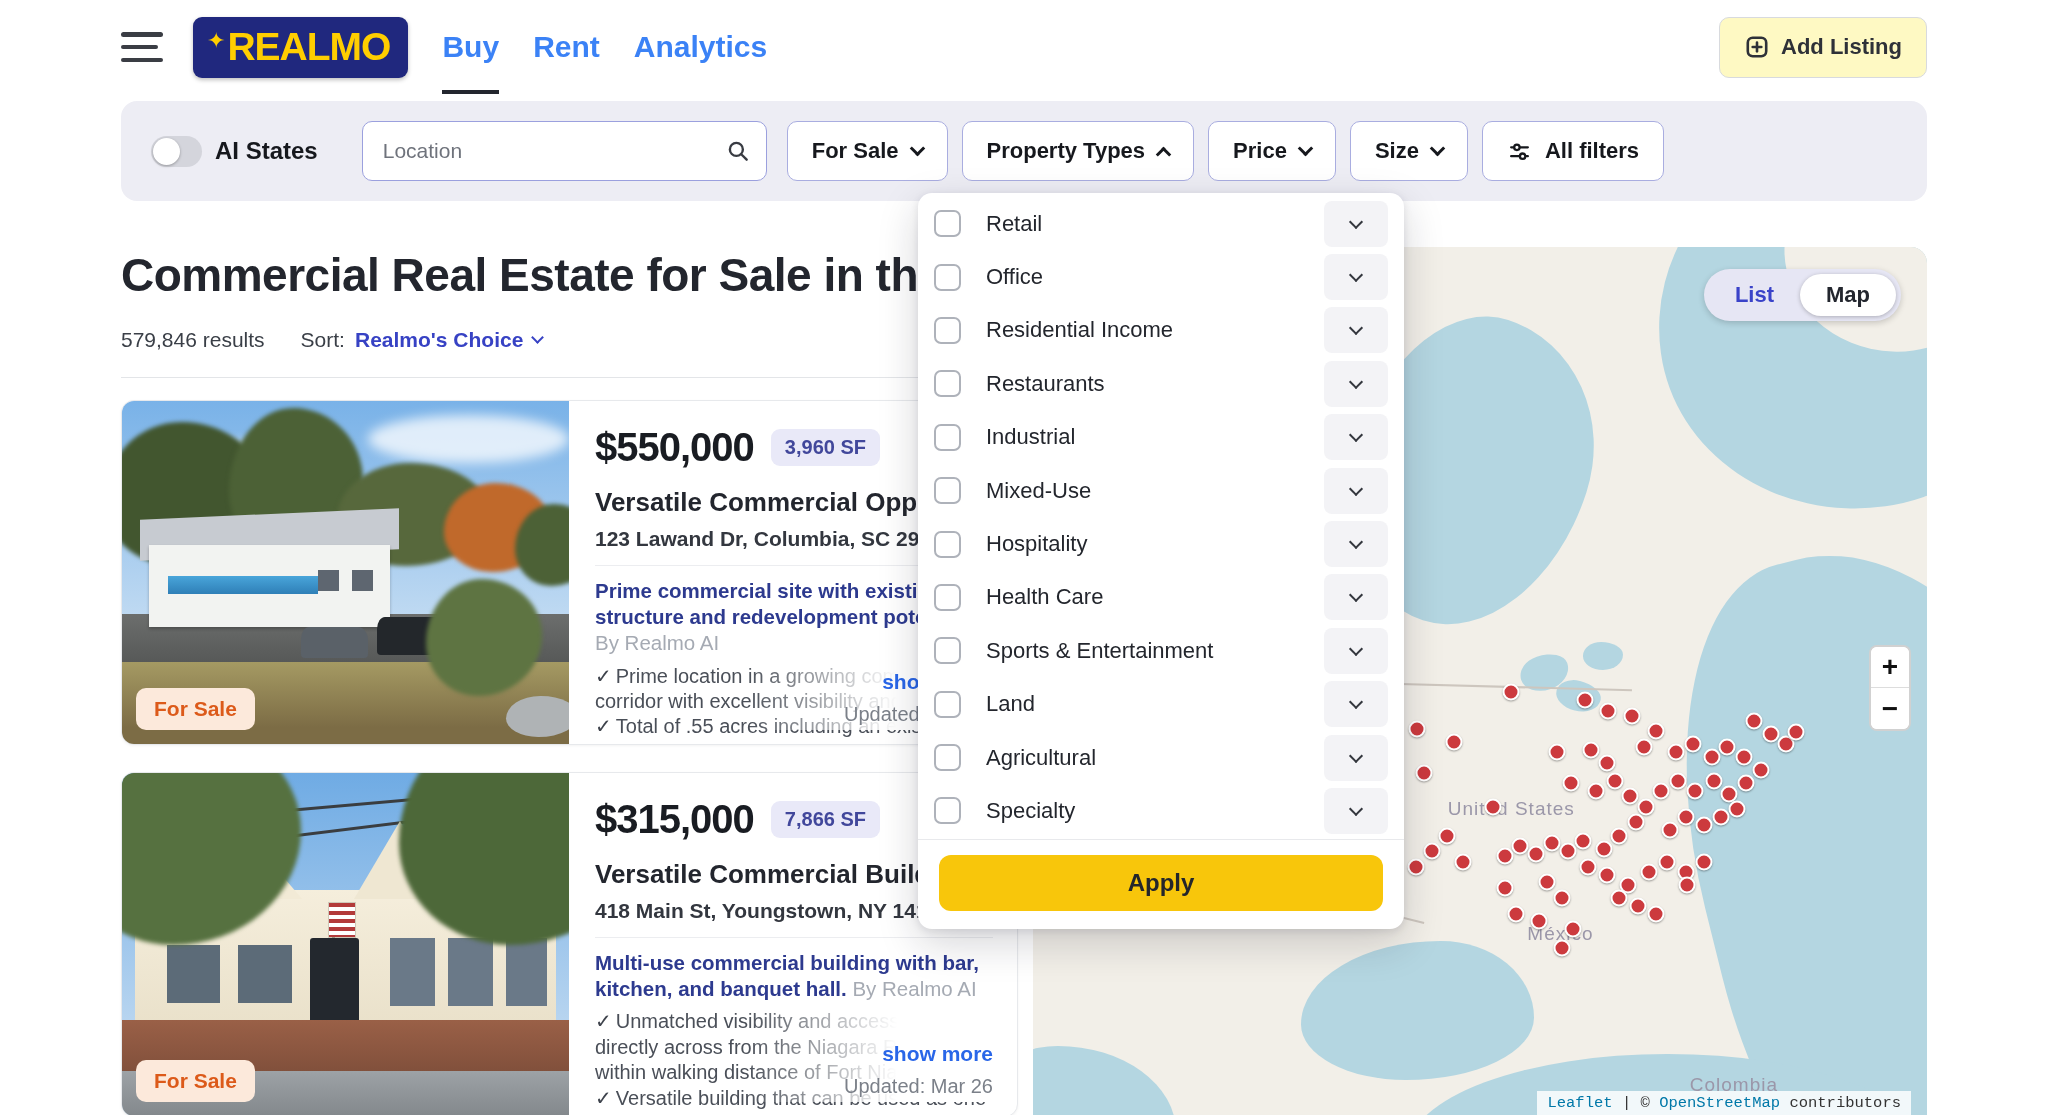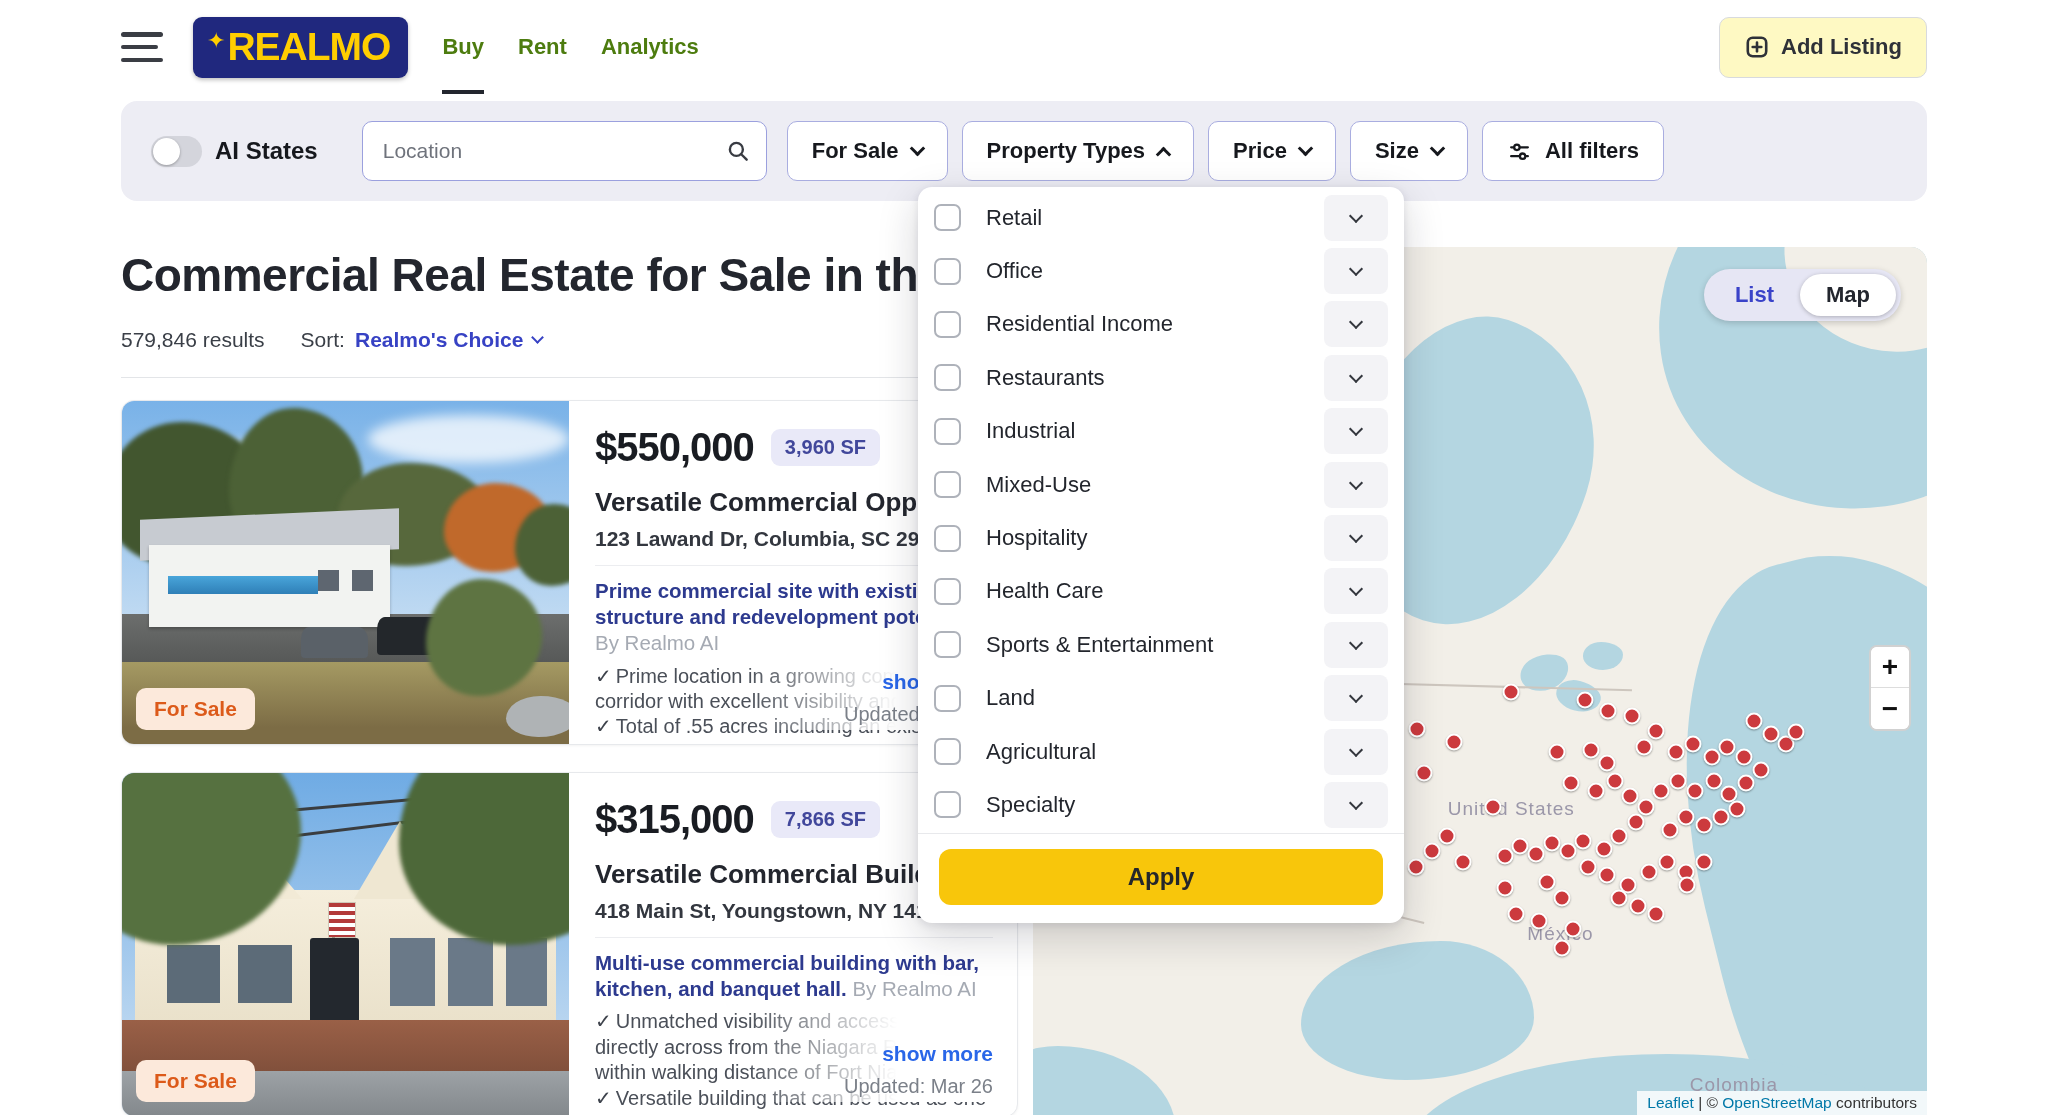--- a/index.html
+++ b/index.html
@@ -9,21 +9,21 @@
 
   
   .navbar { position:absolute; left:0; top:0; width:2048px; height:94px; display:flex; align-items:center; padding:0 121px; background:#fff; z-index:5; }
   .burger { width:42px; height:30px; display:flex; flex-direction:column; justify-content:space-between; cursor:pointer; }
   .burger div { height:4.5px; background:#3A3D44; border-radius:3px; }
   .burger div:nth-child(2){ width:88%; }
   .logo { margin-left:30px; height:61px; background:#20287E; border-radius:9px; display:flex; align-items:center; padding:0 18px 0 14px; box-shadow:0 2px 4px rgba(0,0,0,.25); }
   .logo .star { color:#FFCE00; font-size:22px; margin-right:2px; transform:translateY(-6px); }
   .logo .word { color:#FFCE00; font-size:39px; font-weight:900; letter-spacing:-1px; }
   .nav-links { display:flex; align-items:center; gap:34px; margin-left:34px; height:94px; }
-  .nav-link { font-size:22px; font-weight:700; color:#4d7c0f; text-decoration:none; height:94px; display:flex; align-items:center; cursor:pointer; }
+  .nav-link { font-size:30px; font-weight:700; color:#3b82f6; text-decoration:none; height:94px; display:flex; align-items:center; cursor:pointer; }
   .nav-link.active { border-bottom:4px solid #23262E; padding-top:4px; }
   .nav-actions { margin-left:auto; display:flex; gap:12px; }
   .nav-btn { display:flex; align-items:center; gap:11px; height:61px; padding:0 24px; background:#fef9c3; border:1.5px solid #D8DADE; border-radius:10px; font-size:22px; font-weight:700; color:#2E3138; cursor:pointer; font-family:inherit; }
 
   
   .filterbar { position:absolute; left:121px; top:101px; width:1806px; height:100px; background:#EDEDF4; border-radius:16px; display:flex; align-items:center; padding:0 30px; z-index:6; }
   .toggle { width:51px; height:31px; border-radius:16px; background:#D4D5DC; position:relative; cursor:pointer; flex:none; }
   .toggle .knob { position:absolute; left:2px; top:2px; width:27px; height:27px; border-radius:50%; background:#fff; box-shadow:0 1px 3px rgba(0,0,0,.3); }
   .ai-label { margin-left:13px; font-size:24px; font-weight:800; color:#16181D; }
   .loc-wrap { position:relative; margin-left:44px; width:405px; flex:none; }
@@ -90,25 +90,25 @@
   .borderline { position:absolute; height:1.6px; background:#CDC6BE; }
   .map-label { position:absolute; color:#9B97A9; font-size:19px; letter-spacing:1px; transform:translate(-50%,-50%); white-space:nowrap; }
   .dot { position:absolute; width:17px; height:17px; border-radius:50%; background:#CC3A3E; border:2.5px solid #fff; box-shadow:0 1px 2px rgba(0,0,0,.35); transform:translate(-50%,-50%); cursor:pointer; }
   .lm-toggle { position:absolute; top:22px; right:26px; height:52px; background:#E6E6F4; border-radius:26px; display:flex; align-items:center; padding:5px; box-shadow:0 2px 6px rgba(0,0,0,.18); }
   .lm-seg { padding:0 26px; height:42px; display:flex; align-items:center; font-size:22px; font-weight:700; border-radius:21px; cursor:pointer; }
   .lm-list { color:#3A43C9; }
   .lm-map { background:#fff; color:#23262E; box-shadow:0 1px 4px rgba(0,0,0,.25); }
   .zoomctl { position:absolute; right:16px; top:398px; width:42px; background:#fff; border:2px solid rgba(0,0,0,.18); border-radius:8px; overflow:hidden; }
   .zoombtn { width:100%; height:41px; display:flex; align-items:center; justify-content:center; font-size:28px; font-weight:700; color:#111; cursor:pointer; background:#fff; border:none; font-family:inherit; }
   .zoombtn:first-child { border-bottom:1.5px solid #DDD; }
-  .attrib { position:absolute; right:0; bottom:0; background:rgba(255,255,255,.82); font-size:15.5px; color:#333; padding:3px 10px; }
+  .attrib { position:absolute; right:16px; bottom:0; background:rgba(255,255,255,.82); font-size:15.5px; color:#333; padding:3px 10px;font-family:Liberation Mono, monospace; }
   .attrib a { color:#0078A8; text-decoration:none; cursor:pointer; }
 
   
-  .dropdown { position:absolute; left:918px; top:187px; width:486px; height:736px; background:#fff; border-radius:14px; box-shadow:0 14px 40px rgba(20,20,40,.18), 0 2px 8px rgba(20,20,40,.10); z-index:50; display:flex; flex-direction:column; padding:4px 0 0 0; }
+  .dropdown { position:absolute; left:918px; top:193px; width:486px; height:736px; background:#fff; border-radius:14px; box-shadow:0 14px 40px rgba(20,20,40,.18), 0 2px 8px rgba(20,20,40,.10); z-index:50; display:flex; flex-direction:column; padding:4px 0 0 0; }
   .dd-opts { flex:1; }
   .dd-row { height:53.4px; display:flex; align-items:center; padding:0 16px; }
   .dd-check { width:27px; height:27px; border:2px solid #AEB2BA; border-radius:7px; background:#fff; flex:none; cursor:pointer; }
   .dd-label { margin-left:25px; font-size:22px; color:#23262D; flex:1; }
   .dd-chevbox { width:64px; height:46px; background:#F3F3F6; border-radius:8px; display:flex; align-items:center; justify-content:center; cursor:pointer; }
   .dd-chevbox .chev { width:10px; height:10px; border-width:2.6px; border-color:#33363D; margin-top:-4px; }
   .dd-footer { border-top:1.5px solid #E8E9EC; padding:15px 21px 18px; display:flex; gap:12px; }
   .dd-clear { flex:1; height:56px; border:none; border-radius:12px; background:#E7E7F6; color:#3A43C9; font-size:24px; font-weight:800; cursor:pointer; font-family:inherit; }
   .dd-apply { flex:1; height:56px; border:none; border-radius:12px; background:#F8C60B; color:#24262B; font-size:24px; font-weight:800; cursor:pointer; font-family:inherit; }
 </style>

